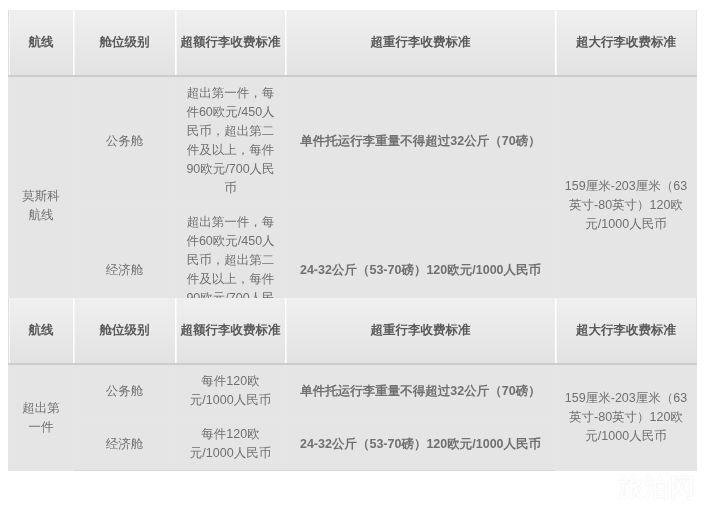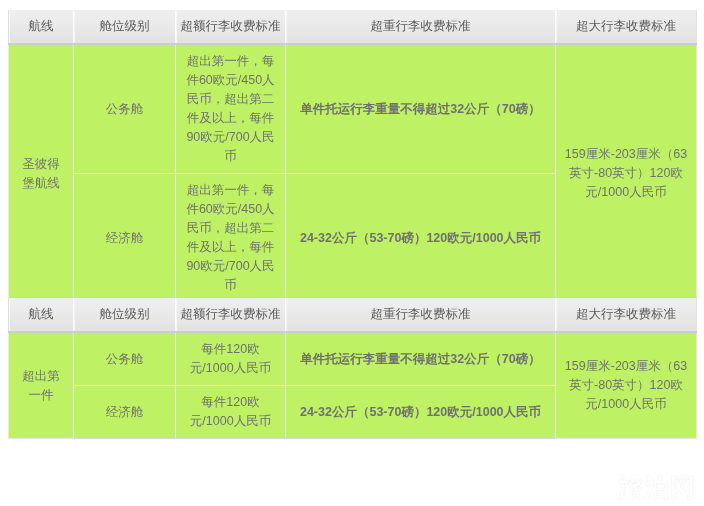--- a/index.html
+++ b/index.html
@@ -39,23 +39,23 @@
   }
 
   table.fee-table col.c1 { width: 65px; }
   table.fee-table col.c2 { width: 102px; }
   table.fee-table col.c3 { width: 110px; }
   table.fee-table col.c4 { width: 270px; }
   table.fee-table col.c5 { width: 141px; }
 
   table.fee-table thead th {
     height: 33px;
-    padding: 0 4px;
+    padding: 16px 4px;
     font-size: 12.5px;
-    font-weight: normal;
+    font-weight: bold;
     color: #5a5a5a;
     text-align: center;
     vertical-align: middle;
     background: linear-gradient(to bottom, #efefef 0%, #e9e9e9 48%, #e2e2e2 100%);
     border-right: 1px solid #ffffff;
     border-bottom: 2px solid #cccccc;
     box-shadow: inset 1px 0 0 #f6f6f6;
     white-space: nowrap;
   }
   table.fee-table thead th:first-child {
@@ -68,21 +68,21 @@
 
   table.fee-table tbody td {
     padding: 7px 8px;
     font-size: 12.5px;
     line-height: 19px;
     color: #707070;
     text-align: center;
     vertical-align: middle;
     border-right: 1px solid #e6e6e6;
     border-bottom: 1px solid #e6e6e6;
-    background: #bef264;
+    background: #e5e5e5;
   }
   table.fee-table tbody tr td:first-child {
     border-left: 1px solid #e6e6e6;
   }
   table.fee-table tbody tr:last-child td {
     border-bottom: 1px solid #d8d8d8;
   }
 
   td.col-route,
   td.col-cabin,
@@ -144,21 +144,21 @@
         <tr>
           <th>航线</th>
           <th>舱位级别</th>
           <th>超额行李收费标准</th>
           <th>超重行李收费标准</th>
           <th>超大行李收费标准</th>
         </tr>
       </thead>
       <tbody>
         <tr>
-          <td class="col-route" rowspan="2">圣彼得堡航线</td>
+          <td class="col-route" rowspan="2">莫斯科航线</td>
           <td class="col-cabin">公务舱</td>
           <td class="col-excess">超出第一件，每件60欧元/450人民币，超出第二件及以上，每件90欧元/700人民币</td>
           <td class="col-overweight">单件托运行李重量不得超过32公斤（70磅）</td>
           <td class="col-oversize" rowspan="2">159厘米-203厘米（63英寸-80英寸）120欧元/1000人民币</td>
         </tr>
         <tr>
           <td class="col-cabin">经济舱</td>
           <td class="col-excess">超出第一件，每件60欧元/450人民币，超出第二件及以上，每件90欧元/700人民币</td>
           <td class="col-overweight">24-32公斤（53-70磅）120欧元/1000人民币</td>
         </tr>

